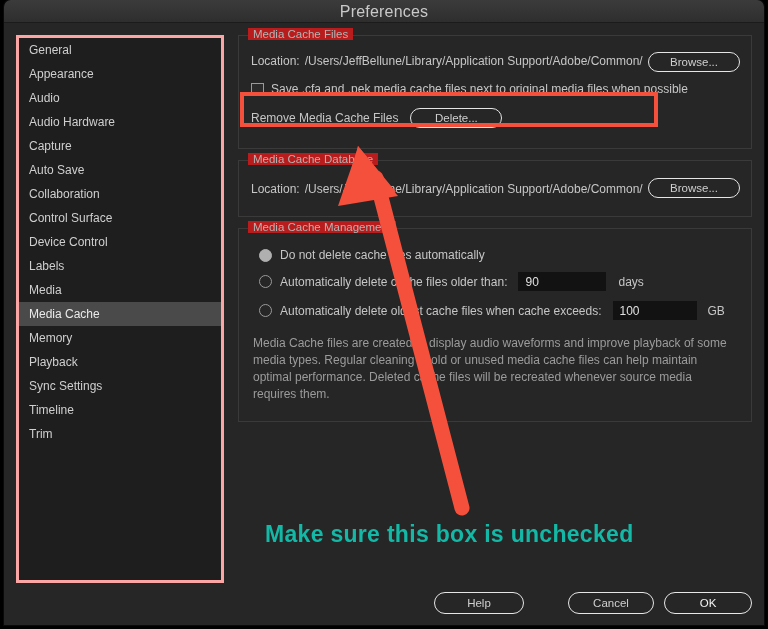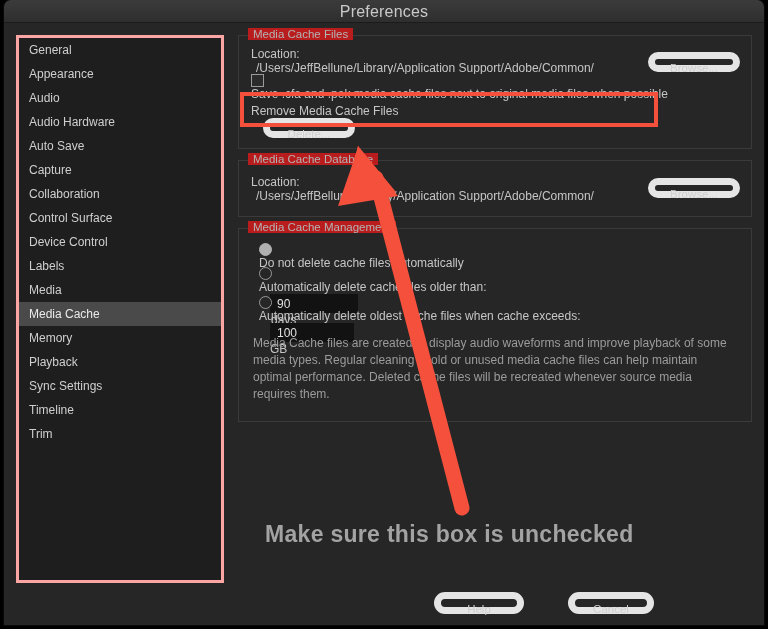--- a/index.html
+++ b/index.html
@@ -93,41 +93,40 @@
     position: absolute;
     left: 9px; top: -8px;
     background: #b91c1c;
     padding: 0 5px;
     font-size: 11.5px;
     color: #b4b4b4;
     white-space: nowrap;
   }
   .row {
     display: flex;
-    align-items: flex-start;
+    align-items: center;
     height: 27px;
     padding-left: 12px;
-    flex-direction: column;
   }
   .lbl {
     font-size: 12px;
     color: #c6c6c6;
     white-space: nowrap;
   }
   .path {
     font-size: 12px;
     color: #c6c6c6;
     margin-left: 5px;
     white-space: nowrap;
     overflow: hidden;
   }
 
   
   .pill {
-    border: 7px solid #e5e5e5;
+    border: 1px solid #e5e5e5;
     border-radius: 11px;
     height: 20px;
     line-height: 19px;
     min-width: 86px;
     text-align: center;
     font-size: 11.5px;
     color: #cfcfcf;
     background: transparent;
     padding: 0 10px;
     box-sizing: border-box;
@@ -205,21 +204,21 @@
     width: 418px; height: 35px;
     border: 4px solid #f4503c;
     box-sizing: border-box;
     pointer-events: none;
   }
   .anno-text {
     position: absolute;
     left: 265px; top: 521px;
     font-size: 23px;
     font-weight: bold;
-    color: #a3a3a3;
+    color: #14b8a6;
     letter-spacing: .3px;
     white-space: nowrap;
   }
   .anno-arrow {
     position: absolute;
     left: 330px; top: 130px;
     width: 160px; height: 395px;
     pointer-events: none;
   }
 </style>
@@ -234,22 +233,22 @@
       <div class="titlebar-title">Preferences</div>
     </div>
 
     <div class="body-area">
 
       <div class="sidebar">
         <div class="side-item">General</div>
         <div class="side-item">Appearance</div>
         <div class="side-item">Audio</div>
         <div class="side-item">Audio Hardware</div>
+        <div class="side-item">Capture</div>
         <div class="side-item">Auto Save</div>
-        <div class="side-item">Capture</div>
         <div class="side-item">Collaboration</div>
         <div class="side-item">Control Surface</div>
         <div class="side-item">Device Control</div>
         <div class="side-item">Labels</div>
         <div class="side-item">Media</div>
         <div class="side-item selected">Media Cache</div>
         <div class="side-item">Memory</div>
         <div class="side-item">Playback</div>
         <div class="side-item">Sync Settings</div>
         <div class="side-item">Timeline</div>
@@ -310,20 +309,21 @@
           </div>
 
           <div class="desc">Media Cache files are created to display audio waveforms and improve playback of some media types.  Regular cleaning of old or unused media cache files can help maintain optimal performance. Deleted cache files will be recreated whenever source media requires them.</div>
         </div>
 
       </div>
 
       <div class="footer">
         <div class="pill" id="btn-help">Help</div>
         <div class="pill" id="btn-cancel">Cancel</div>
+        <div class="pill strong" id="btn-ok">OK</div>
       </div>
 
     </div>
   </div>
 
   <div class="anno-rect"></div>
 
   <svg class="anno-arrow" viewBox="0 0 160 395" xmlns="http://www.w3.org/2000/svg">
     <g>
       <line x1="46" y1="48" x2="132" y2="378" stroke="#f4503c" stroke-width="15" stroke-linecap="round"></line>

